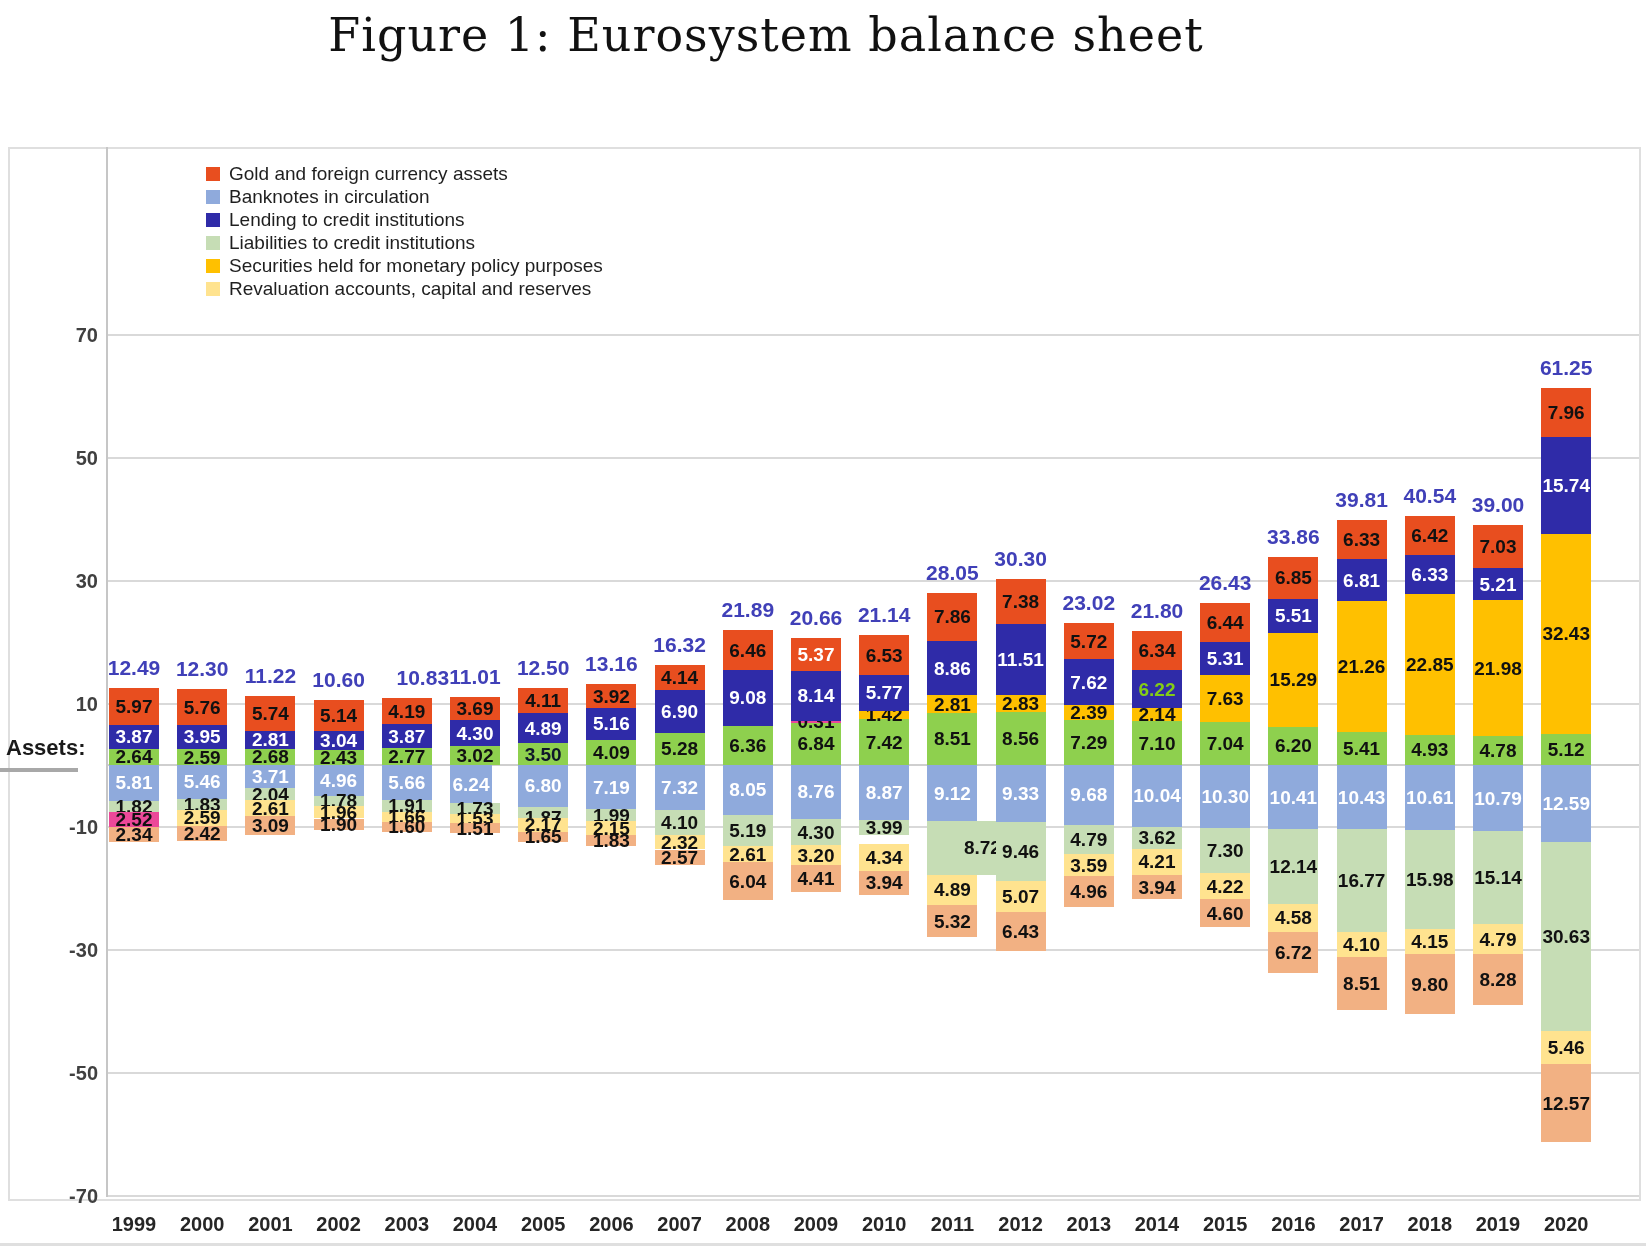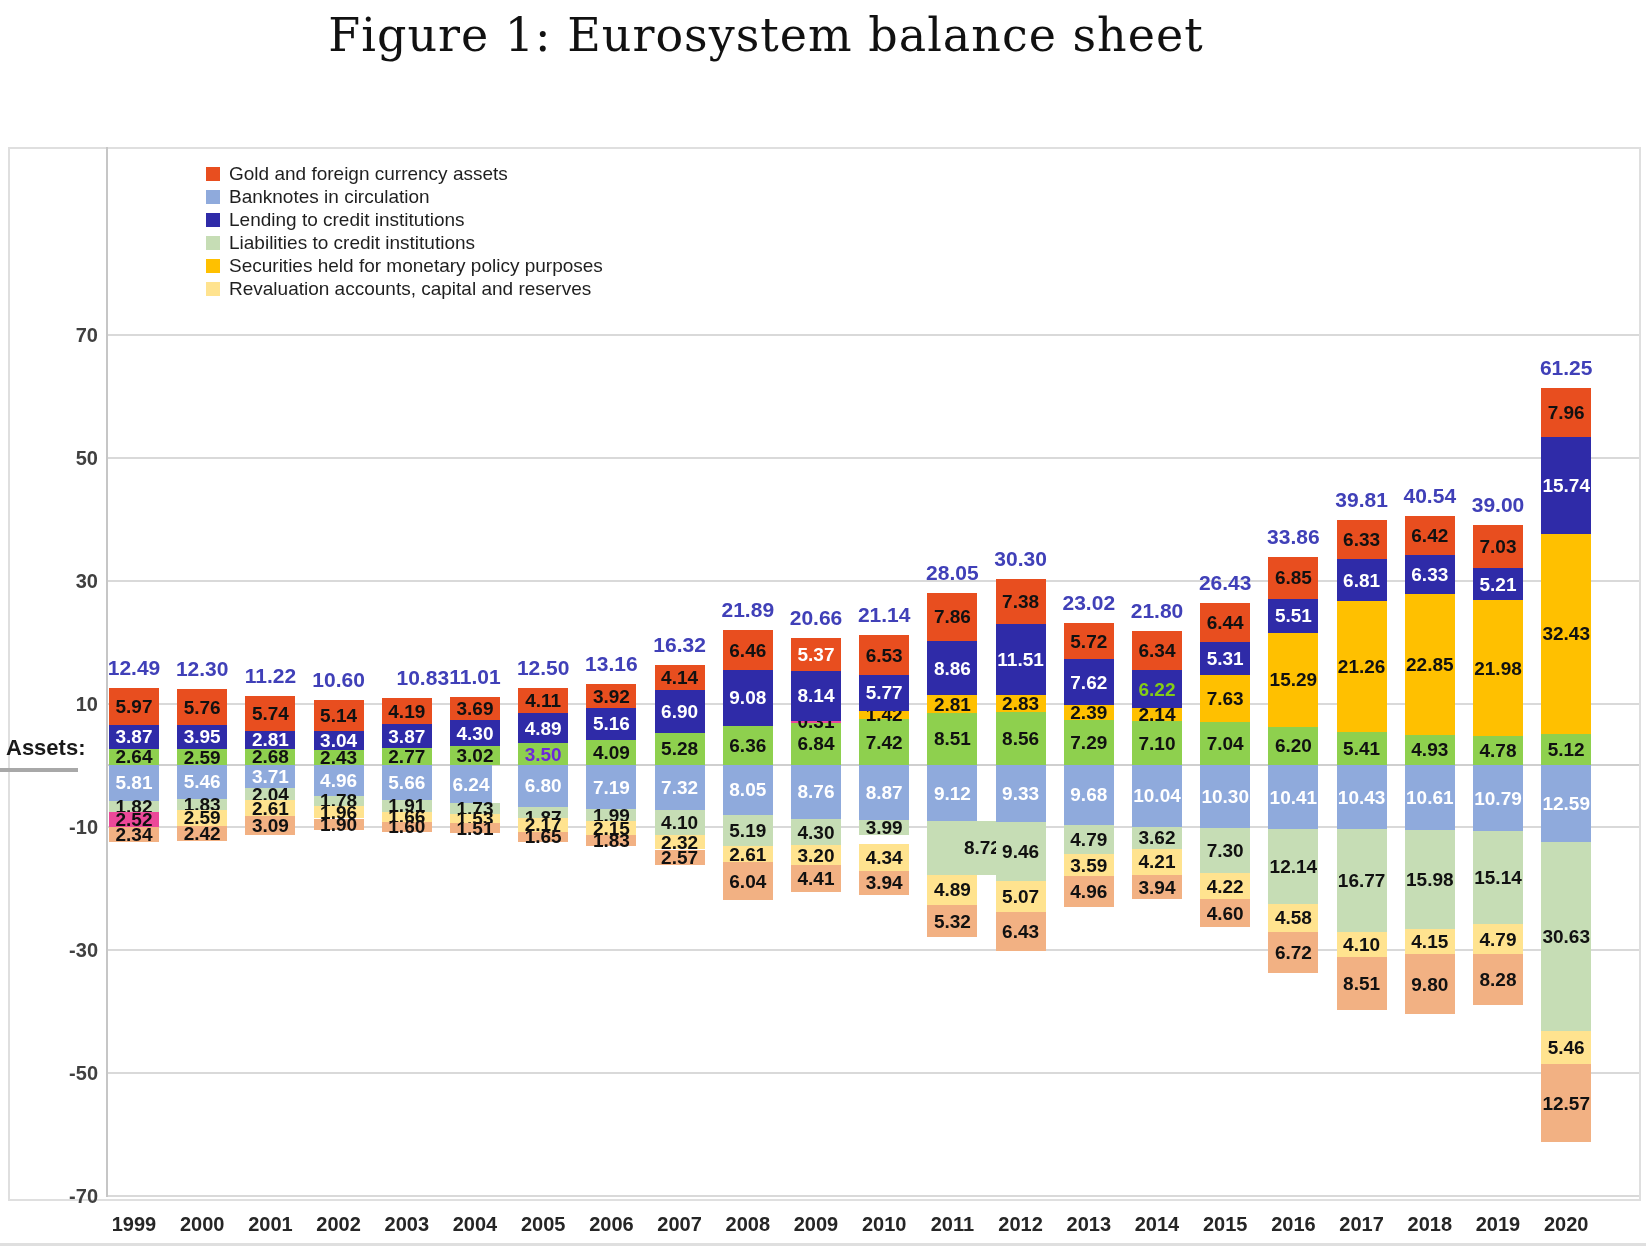--- a/index.html
+++ b/index.html
@@ -181,21 +181,21 @@
       </div>
       <div class="bar-segment" style="left: 450px; top: 814.015px; width: 50px; height: 9.4095px; background: rgb(255, 227, 143);">
         <div class="seg-label" style="color: rgb(17, 17, 17);">1.53</div>
       </div>
       <div class="bar-segment" style="left: 450px; top: 823.425px; width: 50px; height: 9.2865px; background: rgb(242, 177, 131);">
         <div class="seg-label" style="color: rgb(17, 17, 17);">1.51</div>
       </div>
       <div class="total-label" style="left: 430px; top: 666.288px; width: 90px;">11.01</div>
       <div class="year-label" style="left: 435px; top: 1214px; width: 80px;">2004</div>
       <div class="bar-segment" style="left: 518.2px; top: 743.475px; width: 50px; height: 21.525px; background: rgb(142, 208, 78);">
-        <div class="seg-label" style="color: #6d28d9;">3.50</div>
+        <div class="seg-label" style="color: #0f172a;">3.50</div>
       </div>
       <div class="bar-segment" style="left: 518.2px; top: 713.401px; width: 50px; height: 30.0735px; background: rgb(47, 43, 168);">
         <div class="seg-label" style="color: rgb(255, 255, 255);">4.89</div>
       </div>
       <div class="bar-segment" style="left: 518.2px; top: 688.125px; width: 50px; height: 25.2765px; background: rgb(232, 78, 31);">
         <div class="seg-label" style="color: rgb(17, 17, 17);">4.11</div>
       </div>
       <div class="bar-segment" style="left: 518.2px; top: 765px; width: 50px; height: 41.82px; background: rgb(143, 170, 220);">
         <div class="seg-label" style="color: rgb(255, 255, 255);">6.80</div>
       </div>

